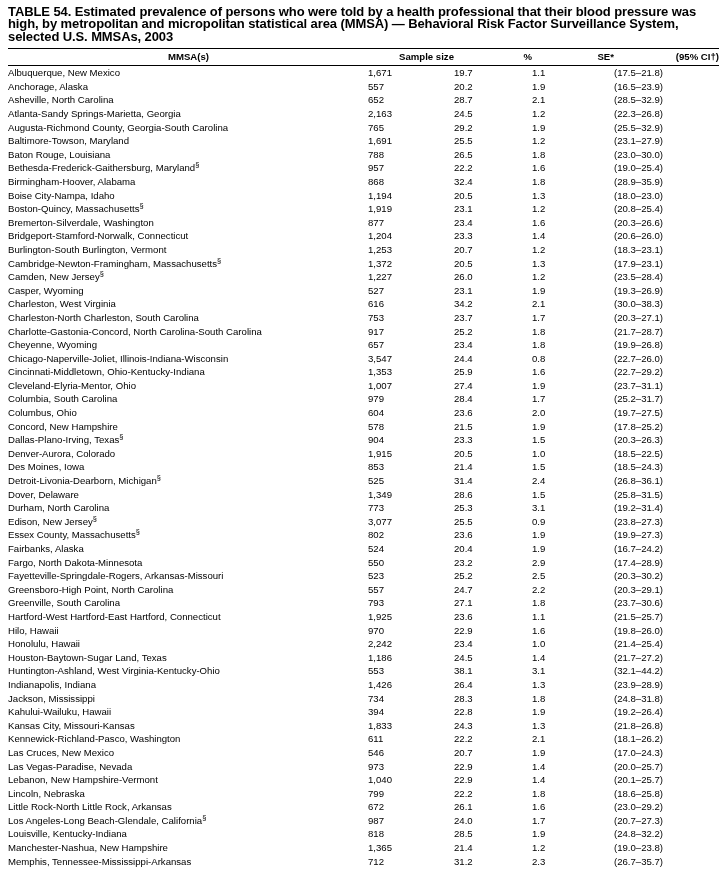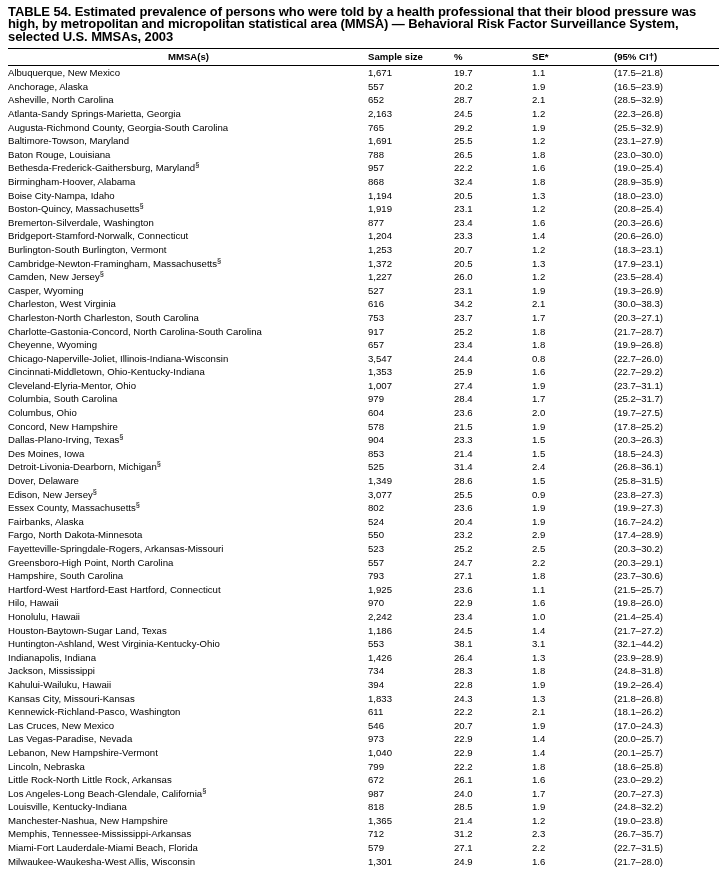--- a/index.html
+++ b/index.html
@@ -30,21 +30,21 @@
     border-collapse: collapse;
     width: 711px;
     table-layout: fixed;
   }
   table.data th {
     font-size: 9.6px;
     font-weight: bold;
     padding: 2px 0 3px 0;
     border-top: 1.2px solid #000;
     border-bottom: 1.2px solid #000;
-    text-align: left;
+    text-align: right;
     white-space: nowrap;
   }
   table.data th.col-mmsa {
     text-align: center;
     padding-left: 1px;
   }
   table.data td {
     font-size: 9.6px;
     padding: 1px 0 1px 0;
     line-height: 11.6px;
@@ -286,20 +286,27 @@
           <td class="c-ci">(17.8–25.2)</td>
         </tr>
         <tr>
           <td class="c-name">Dallas-Plano-Irving, Texas<span class="sup">§</span></td>
           <td class="c-n">904</td>
           <td class="c-pct">23.3</td>
           <td class="c-se">1.5</td>
           <td class="c-ci">(20.3–26.3)</td>
         </tr>
         <tr>
+          <td class="c-name">Denver-Aurora, Colorado</td>
+          <td class="c-n">1,915</td>
+          <td class="c-pct">20.5</td>
+          <td class="c-se">1.0</td>
+          <td class="c-ci">(18.5–22.5)</td>
+        </tr>
+        <tr>
           <td class="c-name">Des Moines, Iowa</td>
           <td class="c-n">853</td>
           <td class="c-pct">21.4</td>
           <td class="c-se">1.5</td>
           <td class="c-ci">(18.5–24.3)</td>
         </tr>
         <tr>
           <td class="c-name">Detroit-Livonia-Dearborn, Michigan<span class="sup">§</span></td>
           <td class="c-n">525</td>
           <td class="c-pct">31.4</td>
@@ -307,20 +314,27 @@
           <td class="c-ci">(26.8–36.1)</td>
         </tr>
         <tr>
           <td class="c-name">Dover, Delaware</td>
           <td class="c-n">1,349</td>
           <td class="c-pct">28.6</td>
           <td class="c-se">1.5</td>
           <td class="c-ci">(25.8–31.5)</td>
         </tr>
         <tr>
+          <td class="c-name">Durham, North Carolina</td>
+          <td class="c-n">773</td>
+          <td class="c-pct">25.3</td>
+          <td class="c-se">3.1</td>
+          <td class="c-ci">(19.2–31.4)</td>
+        </tr>
+        <tr>
           <td class="c-name">Edison, New Jersey<span class="sup">§</span></td>
           <td class="c-n">3,077</td>
           <td class="c-pct">25.5</td>
           <td class="c-se">0.9</td>
           <td class="c-ci">(23.8–27.3)</td>
         </tr>
         <tr>
           <td class="c-name">Essex County, Massachusetts<span class="sup">§</span></td>
           <td class="c-n">802</td>
           <td class="c-pct">23.6</td>
@@ -349,21 +363,21 @@
           <td class="c-ci">(20.3–30.2)</td>
         </tr>
         <tr>
           <td class="c-name">Greensboro-High Point, North Carolina</td>
           <td class="c-n">557</td>
           <td class="c-pct">24.7</td>
           <td class="c-se">2.2</td>
           <td class="c-ci">(20.3–29.1)</td>
         </tr>
         <tr>
-          <td class="c-name">Hampshire, South Carolina</td>
+          <td class="c-name">Greenville, South Carolina</td>
           <td class="c-n">793</td>
           <td class="c-pct">27.1</td>
           <td class="c-se">1.8</td>
           <td class="c-ci">(23.7–30.6)</td>
         </tr>
         <tr>
           <td class="c-name">Hartford-West Hartford-East Hartford, Connecticut</td>
           <td class="c-n">1,925</td>
           <td class="c-pct">23.6</td>
           <td class="c-se">1.1</td>

